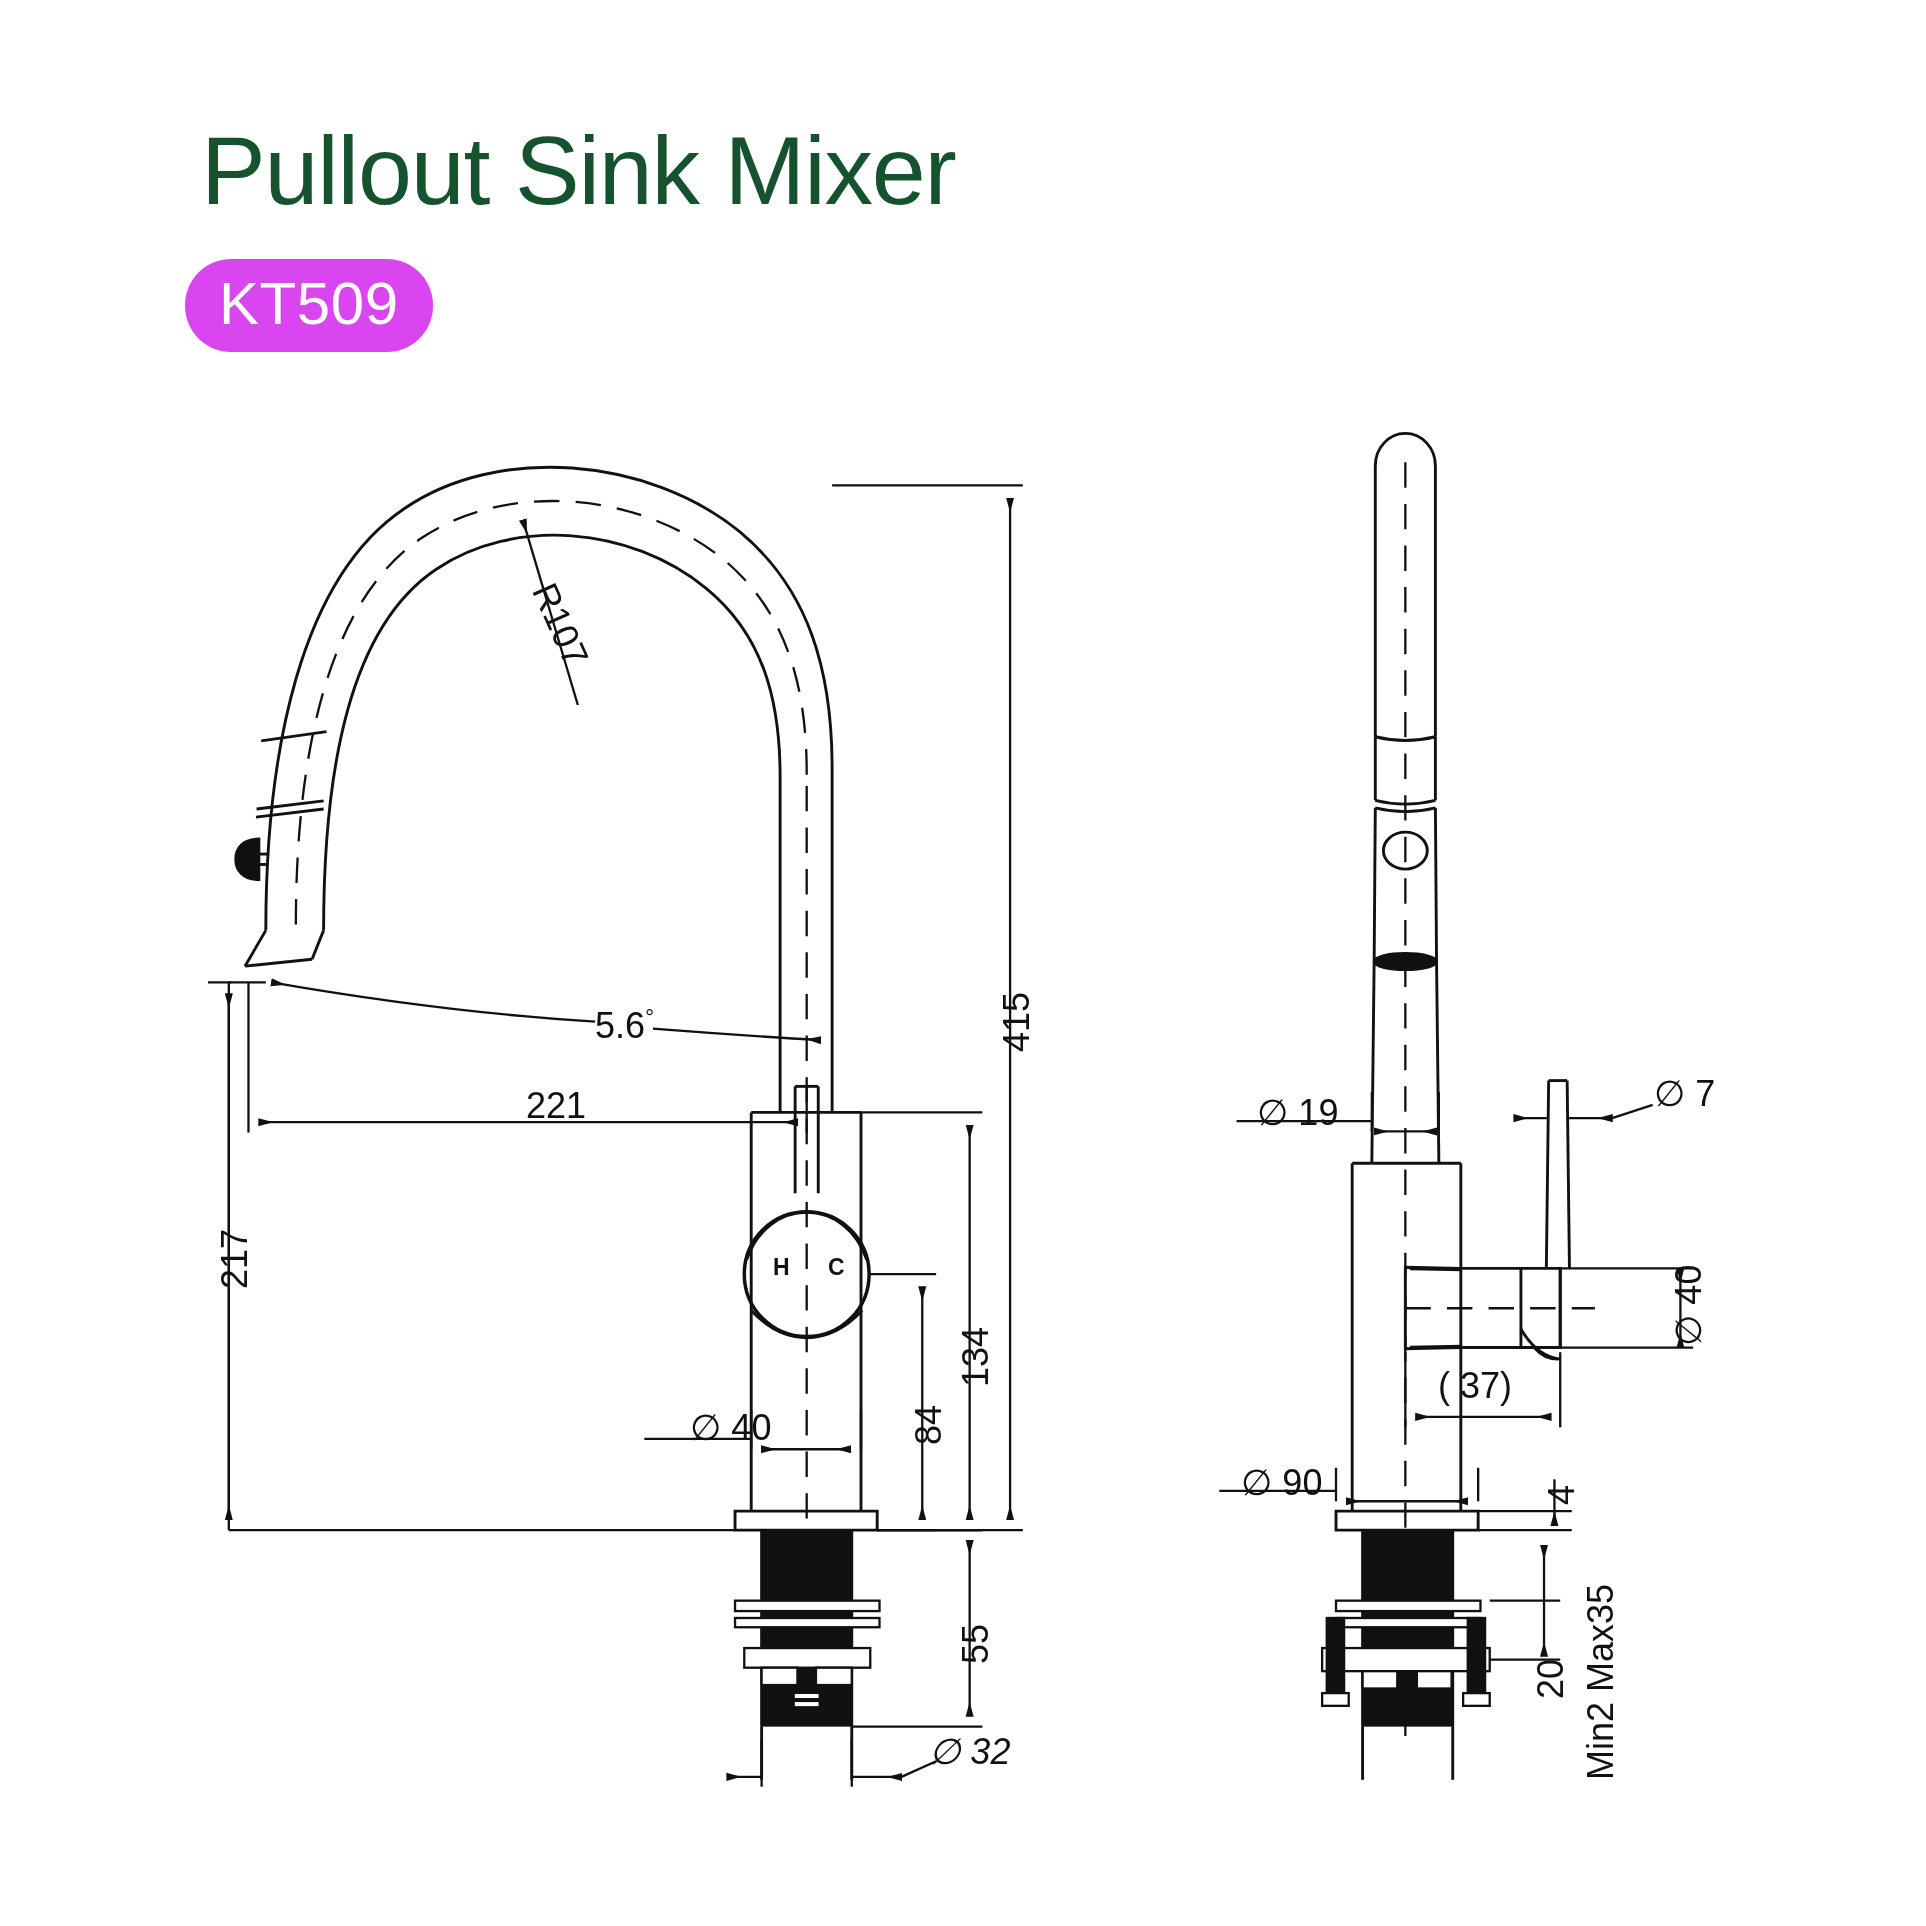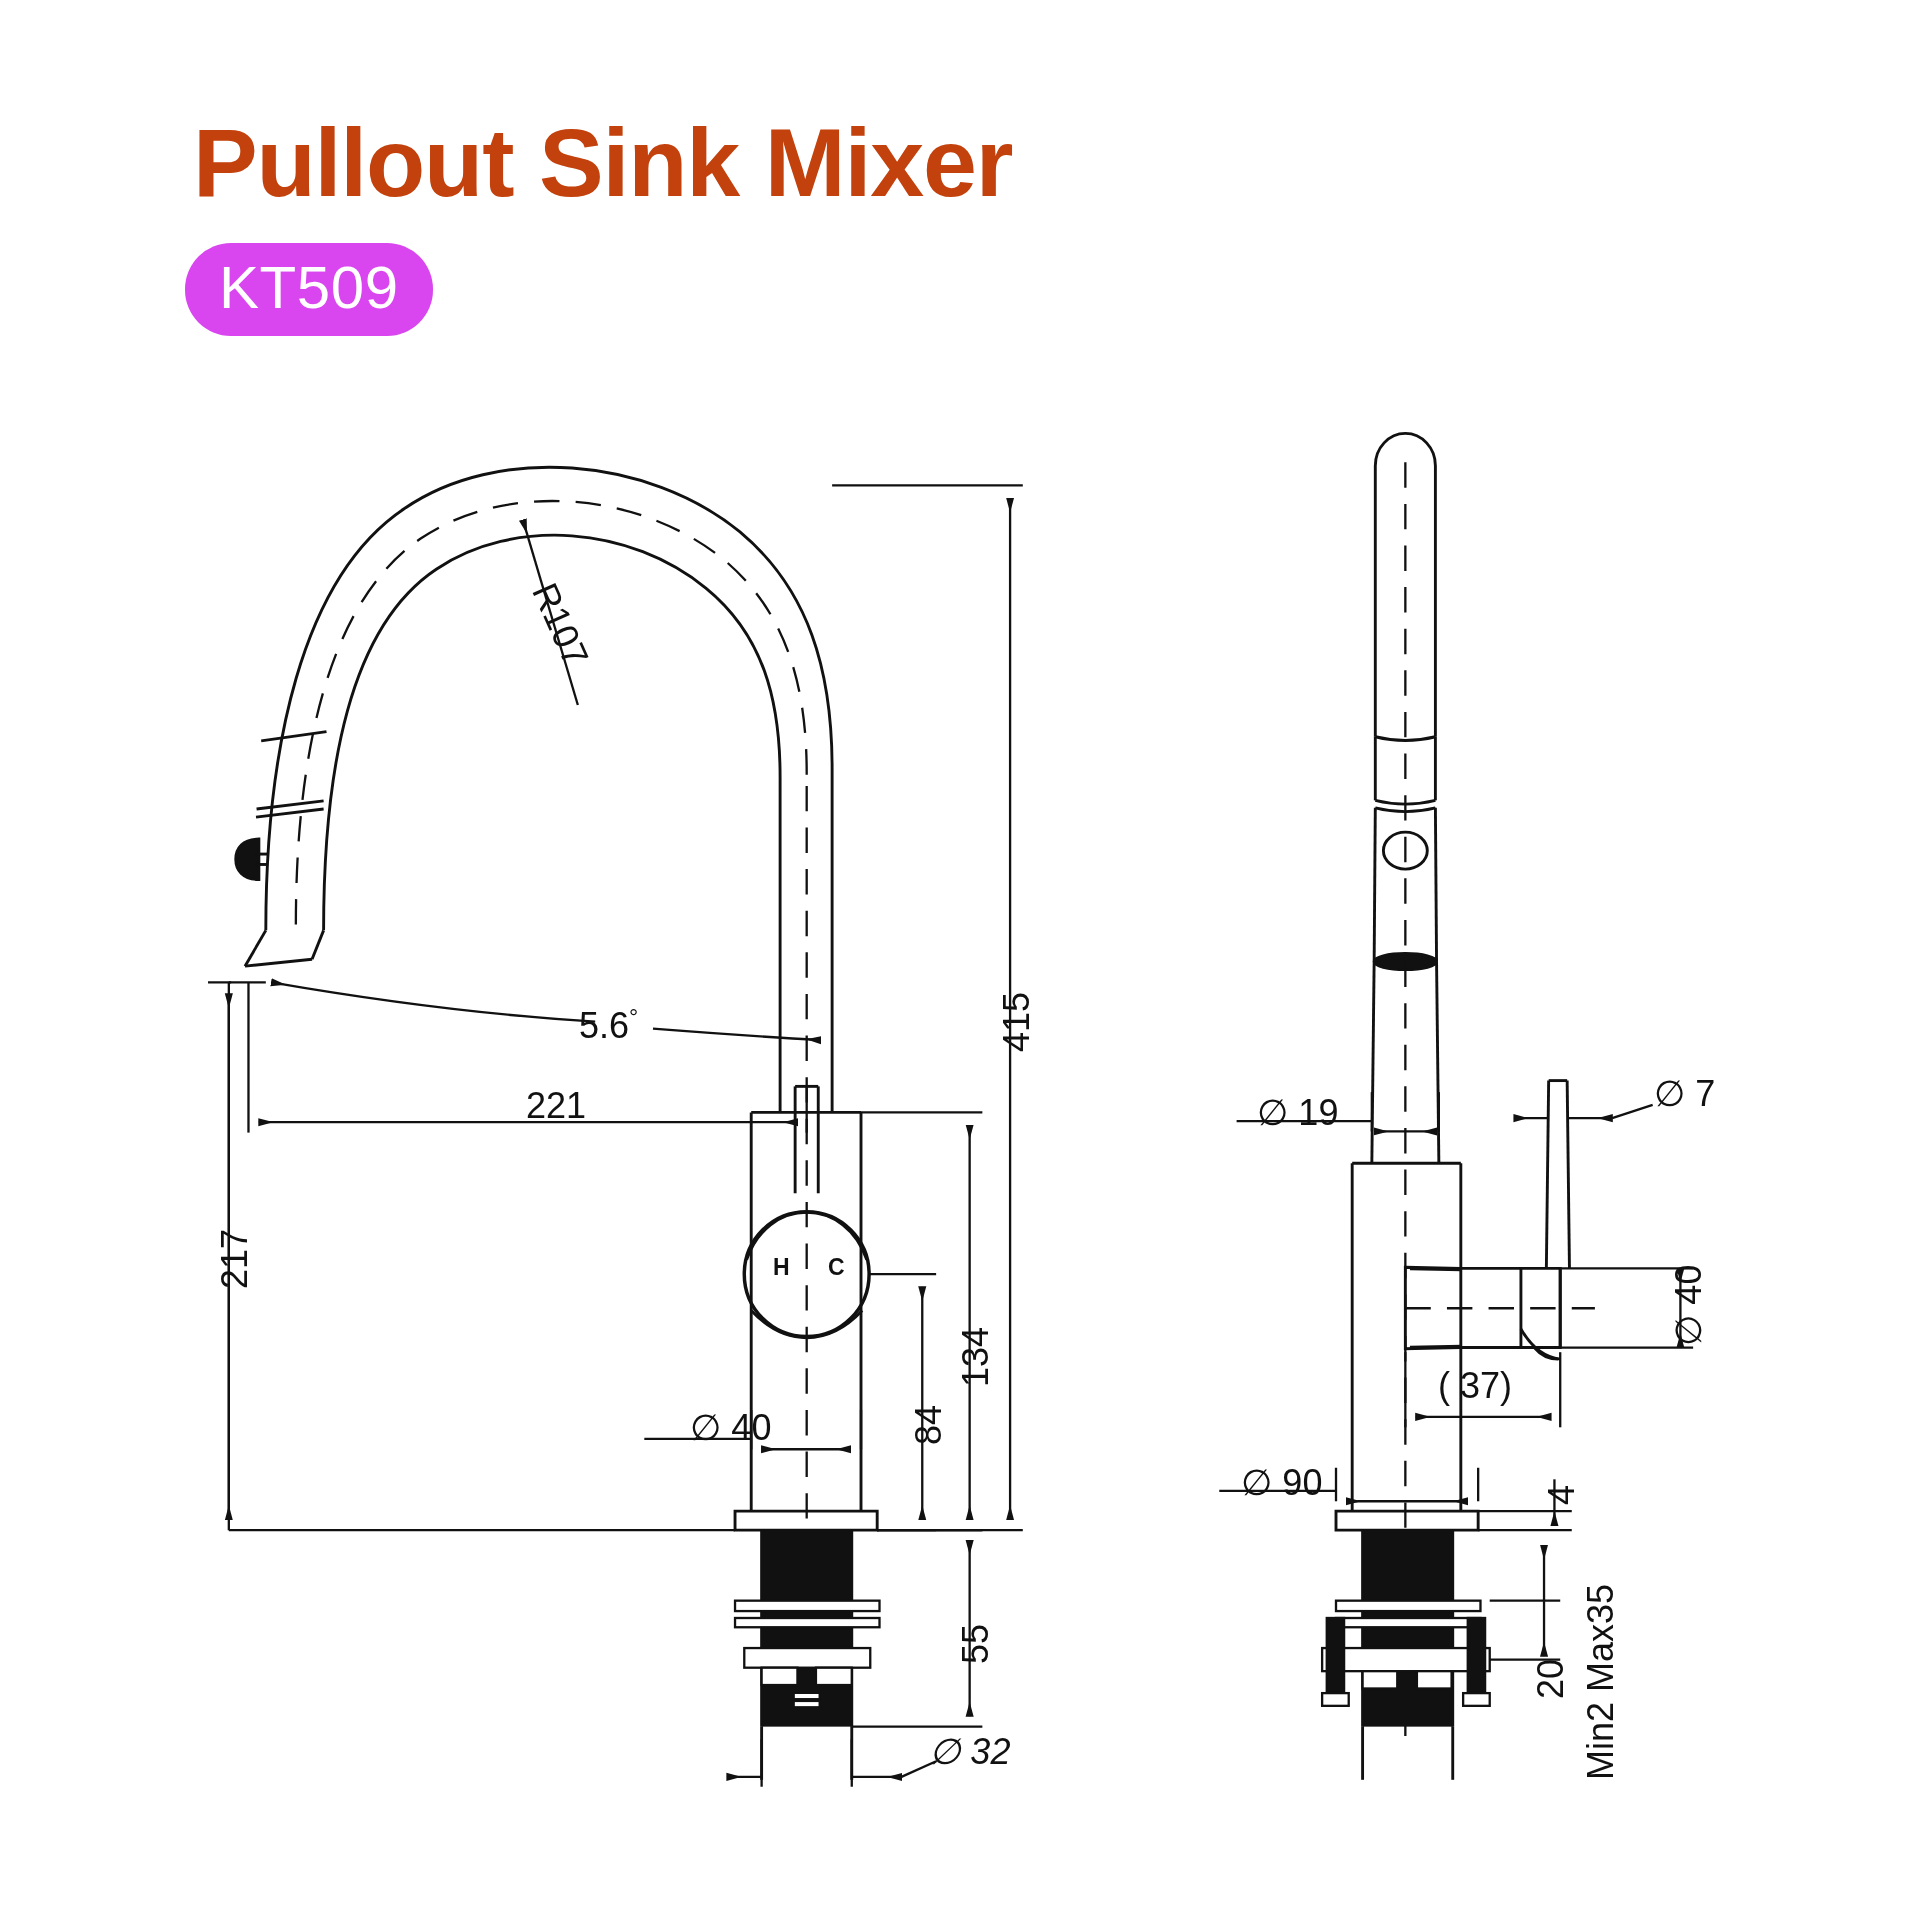--- a/index.html
+++ b/index.html
@@ -19,26 +19,26 @@
 
   
   #header {
     position: absolute;
     left: 185px;
     top: 104px;
     width: 1387px;
   }
   #product-title {
     font-size: 97px;
-    font-weight: 700;
+    font-weight: 400;
     letter-spacing: -1.2px;
     line-height: 1.05;
-    color: #c2410c;
+    color: #14532d;
     white-space: nowrap;
-    margin: 8px;
+    margin: 16px;
   }
   #model-badge {
     display: inline-block;
     margin-top: 21px;
     background: #d946ef;
     color: #ffffff;
     font-size: 60px;
     font-weight: 400;
     line-height: 1;
     padding: 15px 34px 18.5px 34px;
@@ -319,21 +319,21 @@
       <line x1="2578" y1="2872" x2="2700" y2="2872"></line>
       <line x1="2672" y1="2674" x2="2672" y2="2770" marker-start="url(#arrIn)"></line>
       <line x1="2672" y1="2770" x2="2672" y2="2866" marker-end="url(#arrOut)"></line>
     </g>
 
   </g>
 </svg>
 
 <div class="dim-label rotR107" style="left:559px; top:578px;">R107</div>
 
-<div class="dim-label" style="left:579px; top:1006px;"><span>5.6</span><span class="deg-sup">°</span></div>
+<div class="dim-label" style="left:595px; top:1006px;"><span>5.6</span><span class="deg-sup">°</span></div>
 
 <div class="dim-label" style="left:526px; top:1076px;margin-top:12px;">221</div>
 
 <div class="dim-label rot90" style="left:999px; top:1052px;">415</div>
 
 <div class="dim-label rot90" style="left:217px; top:1289px;">217</div>
 
 <div class="dim-label rot90" style="left:958px; top:1387px;">134</div>
 
 <div class="dim-label rot90" style="left:911px; top:1445px;">84</div>

